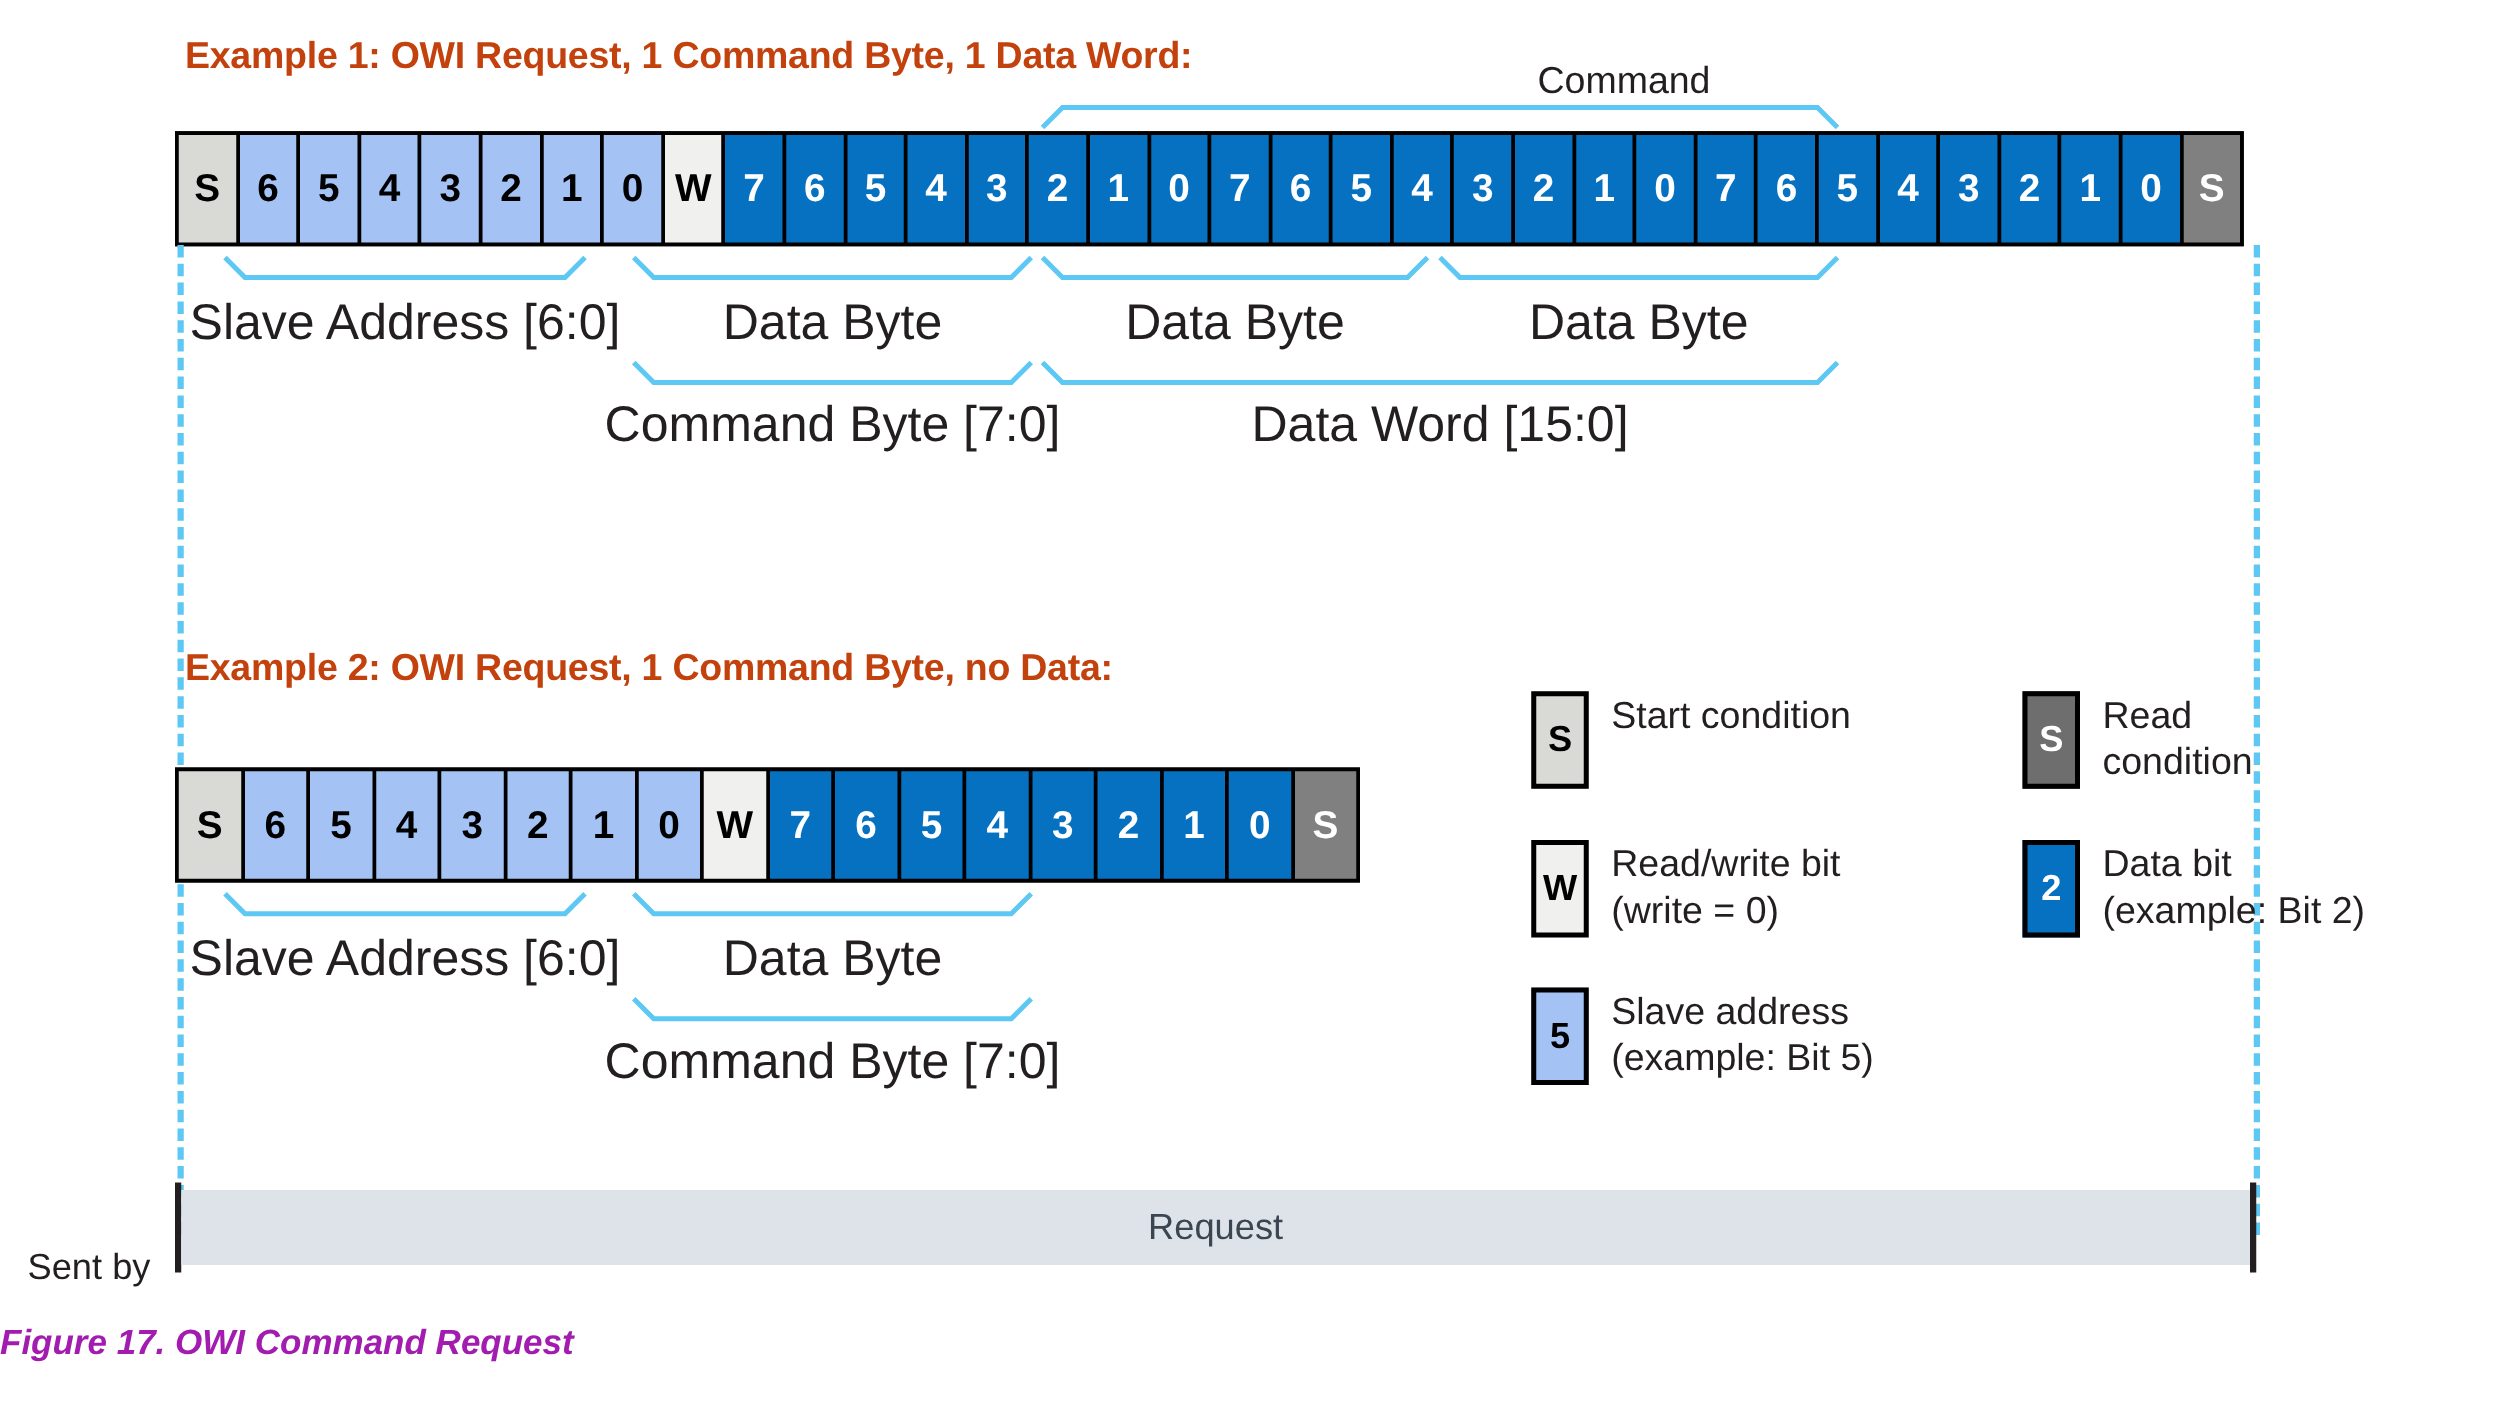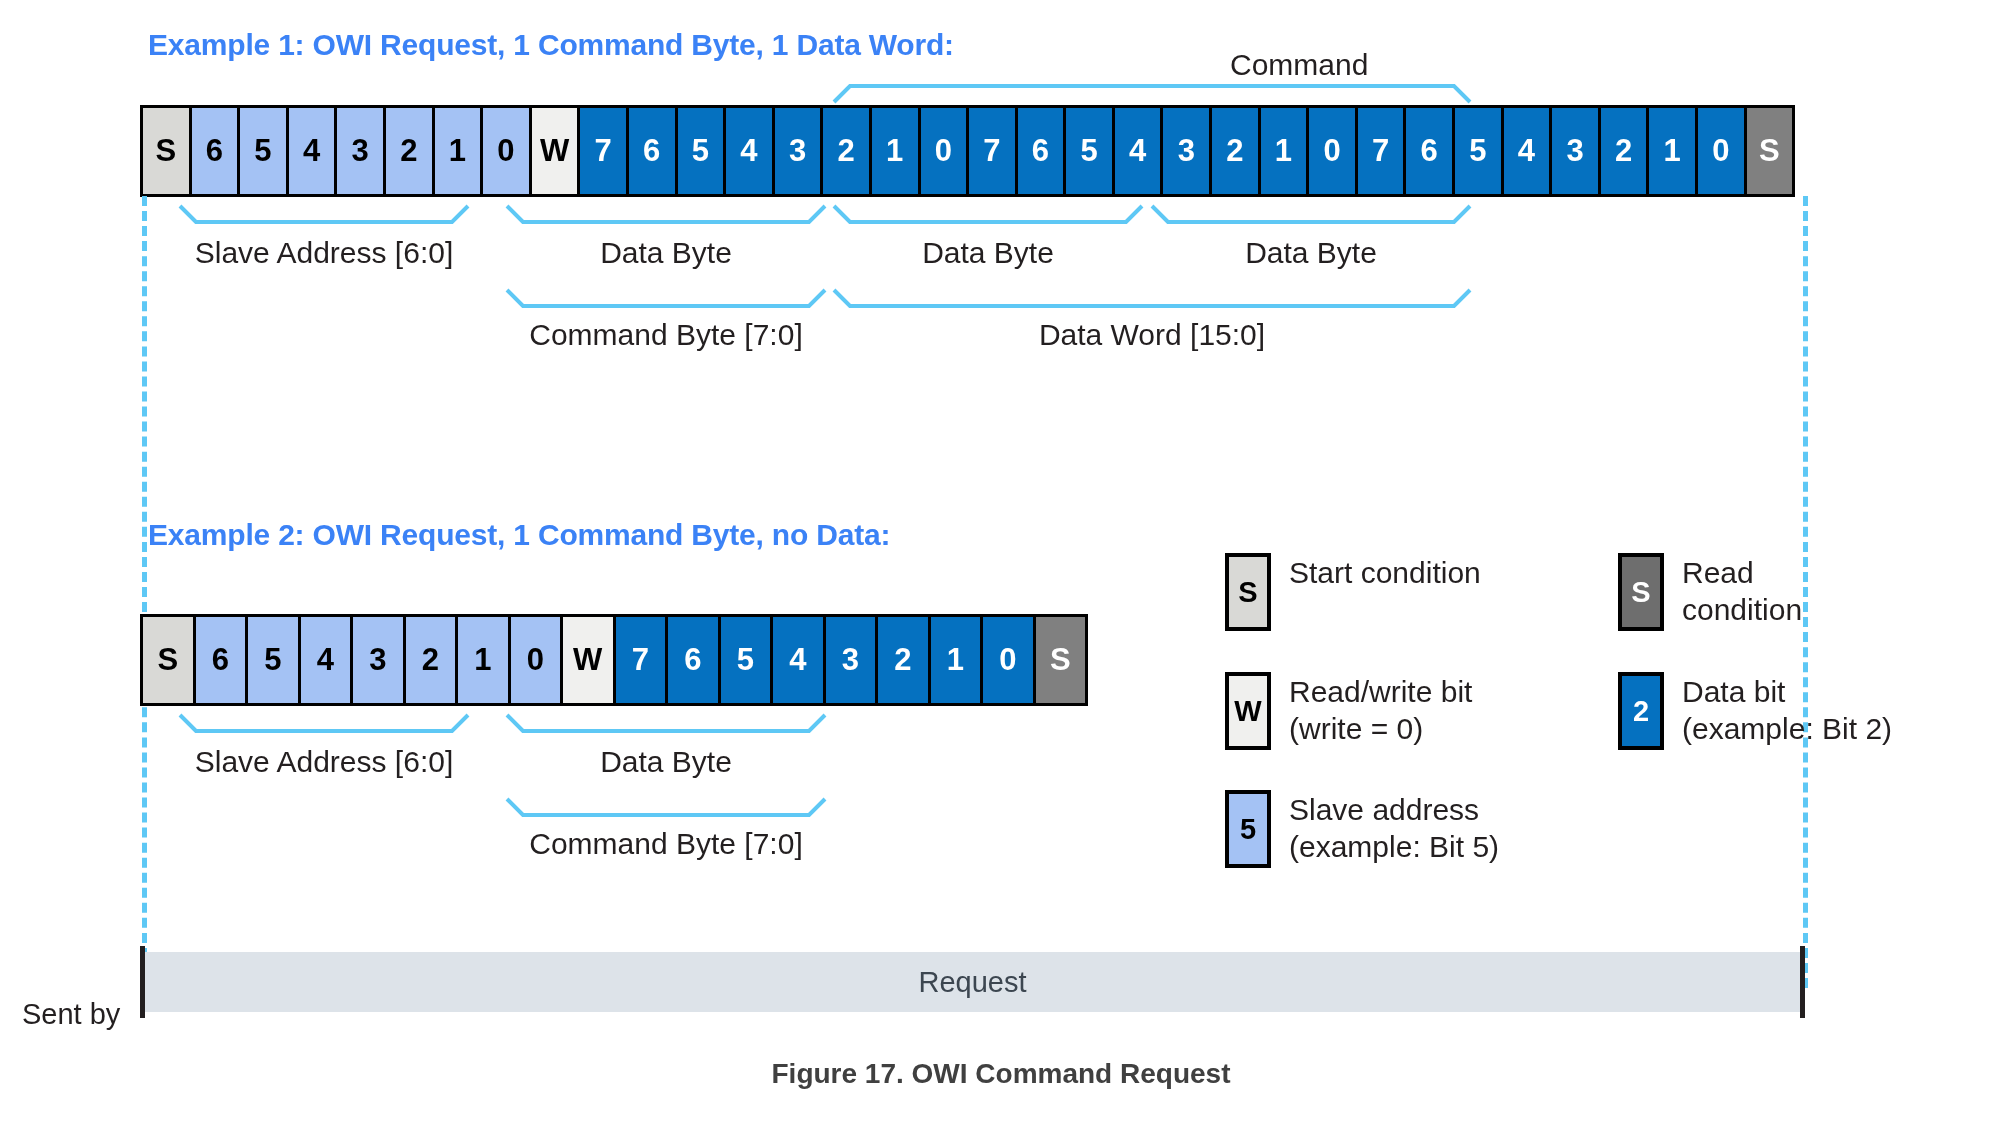--- a/index.html
+++ b/index.html
@@ -6,27 +6,27 @@
   body{
     width:2002px;height:1121px;position:relative;overflow:hidden;
     font-family:"Liberation Sans","DejaVu Sans",sans-serif;
     color:#231f20;
   }
   .abs{position:absolute;}
 
   
   .ex-title{
     font-size:30px;font-weight:bold;letter-spacing:-0.2px;white-space:nowrap;
-    color:#3b82f6;
+    color:#c2410c;
   }
   .fig-caption{
-    font-size:28px;font-weight:bold;white-space:nowrap;color:#404040;
-    width:100%;text-align:center;
-  }
-  .plain-label{font-size:30px;color:#231f20;white-space:nowrap;}
+    font-size:28px;font-weight:bold;white-space:nowrap;color:#a21caf;
+    width:100%;font-style:italic;
+  }
+  .plain-label{font-size:40px;color:#231f20;white-space:nowrap;}
   .opt-label{font-size:30px;color:#231f20;white-space:nowrap;}
 
   
   .frame{
     position:absolute;display:flex;background:#000;
     border:3px solid #000;box-sizing:border-box;
     height:92px;
   }
   .cell{
     flex:0 0 auto;height:100%;box-sizing:border-box;

